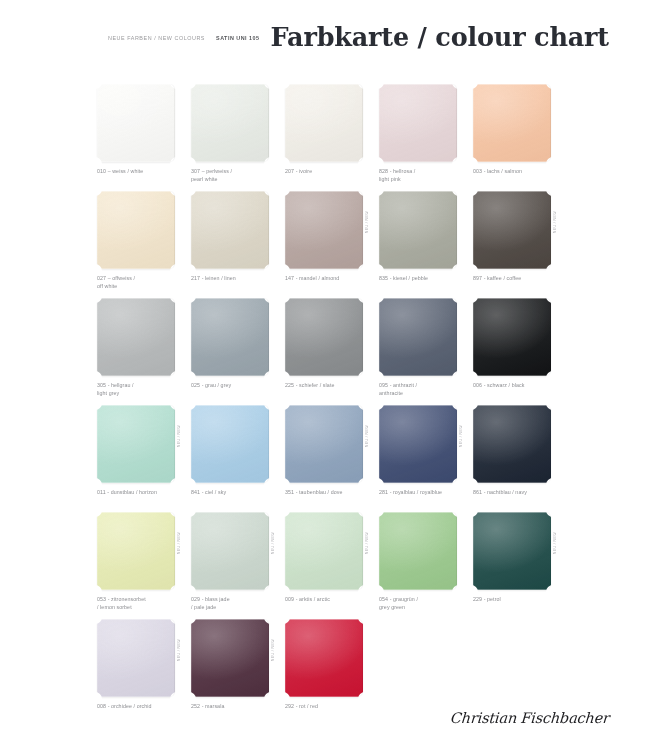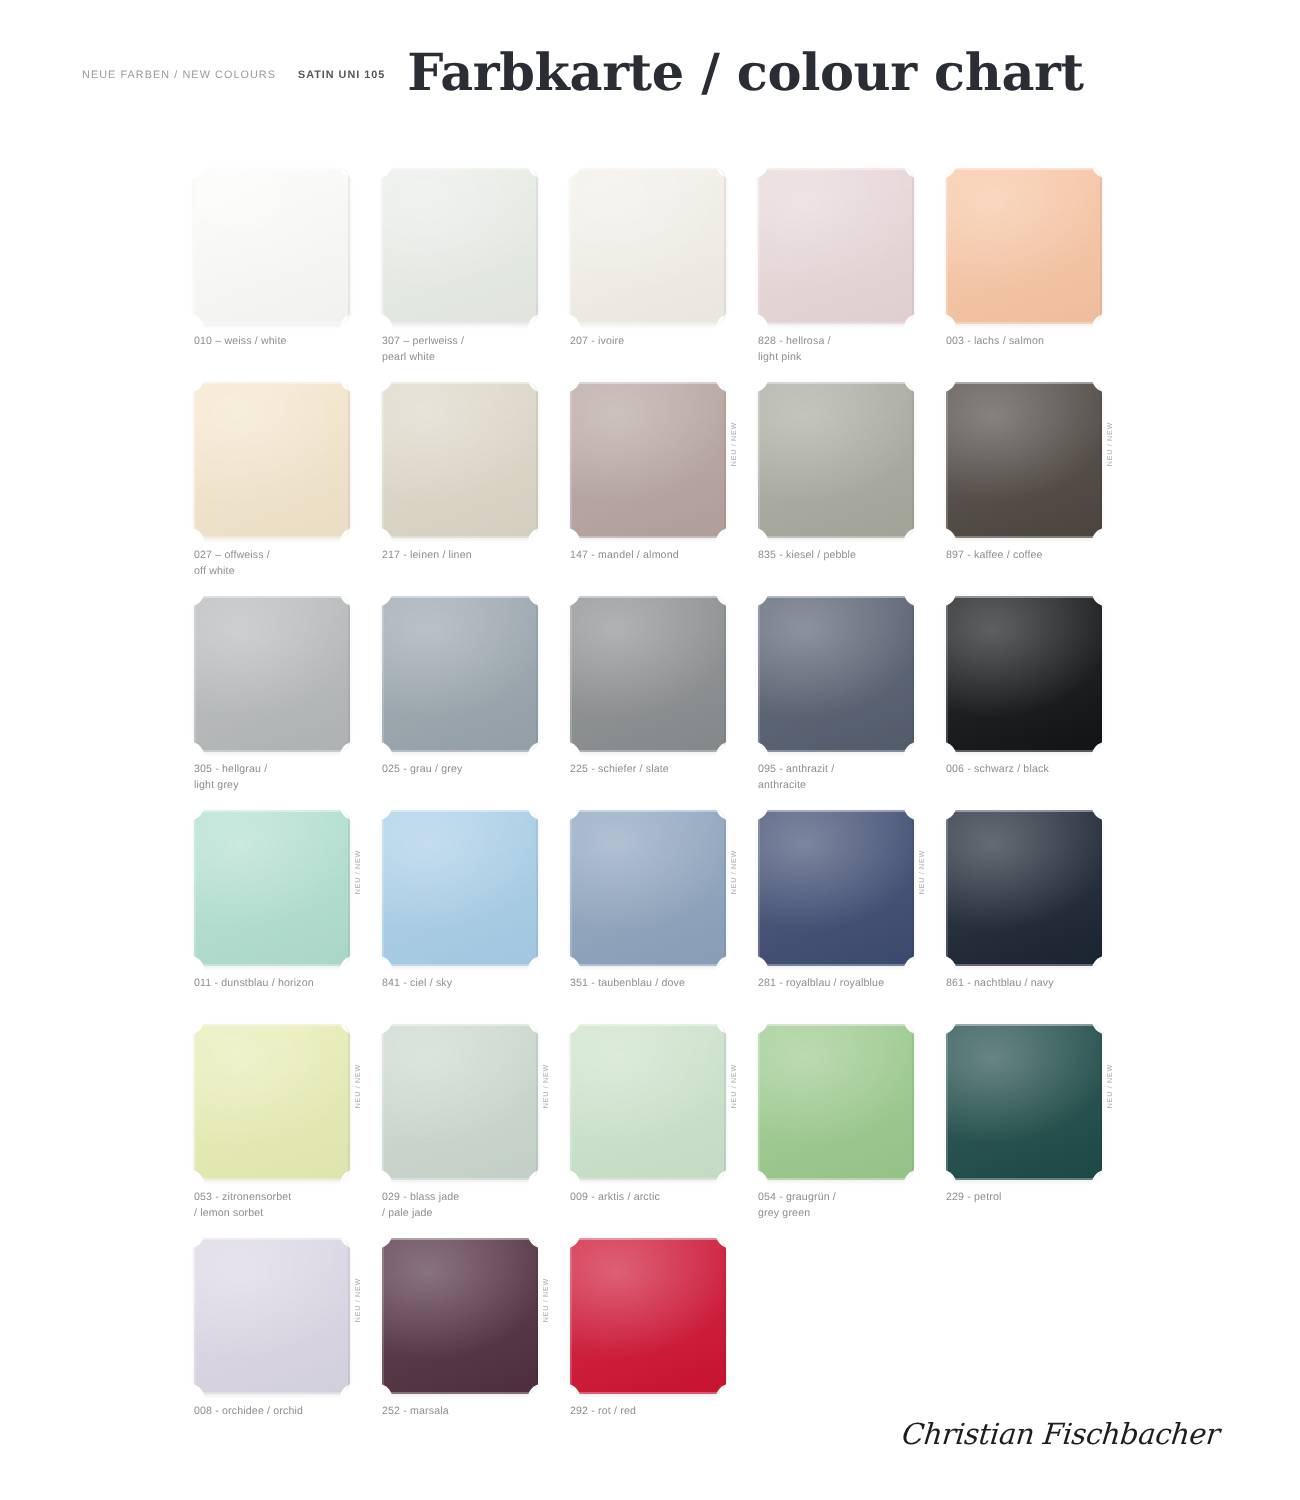--- a/index.html
+++ b/index.html
@@ -21,21 +21,21 @@
   }
 
   
   .header {
     position: absolute;
     left: 0; top: 0;
     width: 650px;
     height: 78px;
     display: flex;
     align-items: center;
-    padding-left: 41px;
+    padding-left: 108px;
   }
 
   .eyebrow-group {
     display: flex;
     align-items: baseline;
     gap: 11px;
     padding-bottom: 2px;
   }
 
   .eyebrow {

